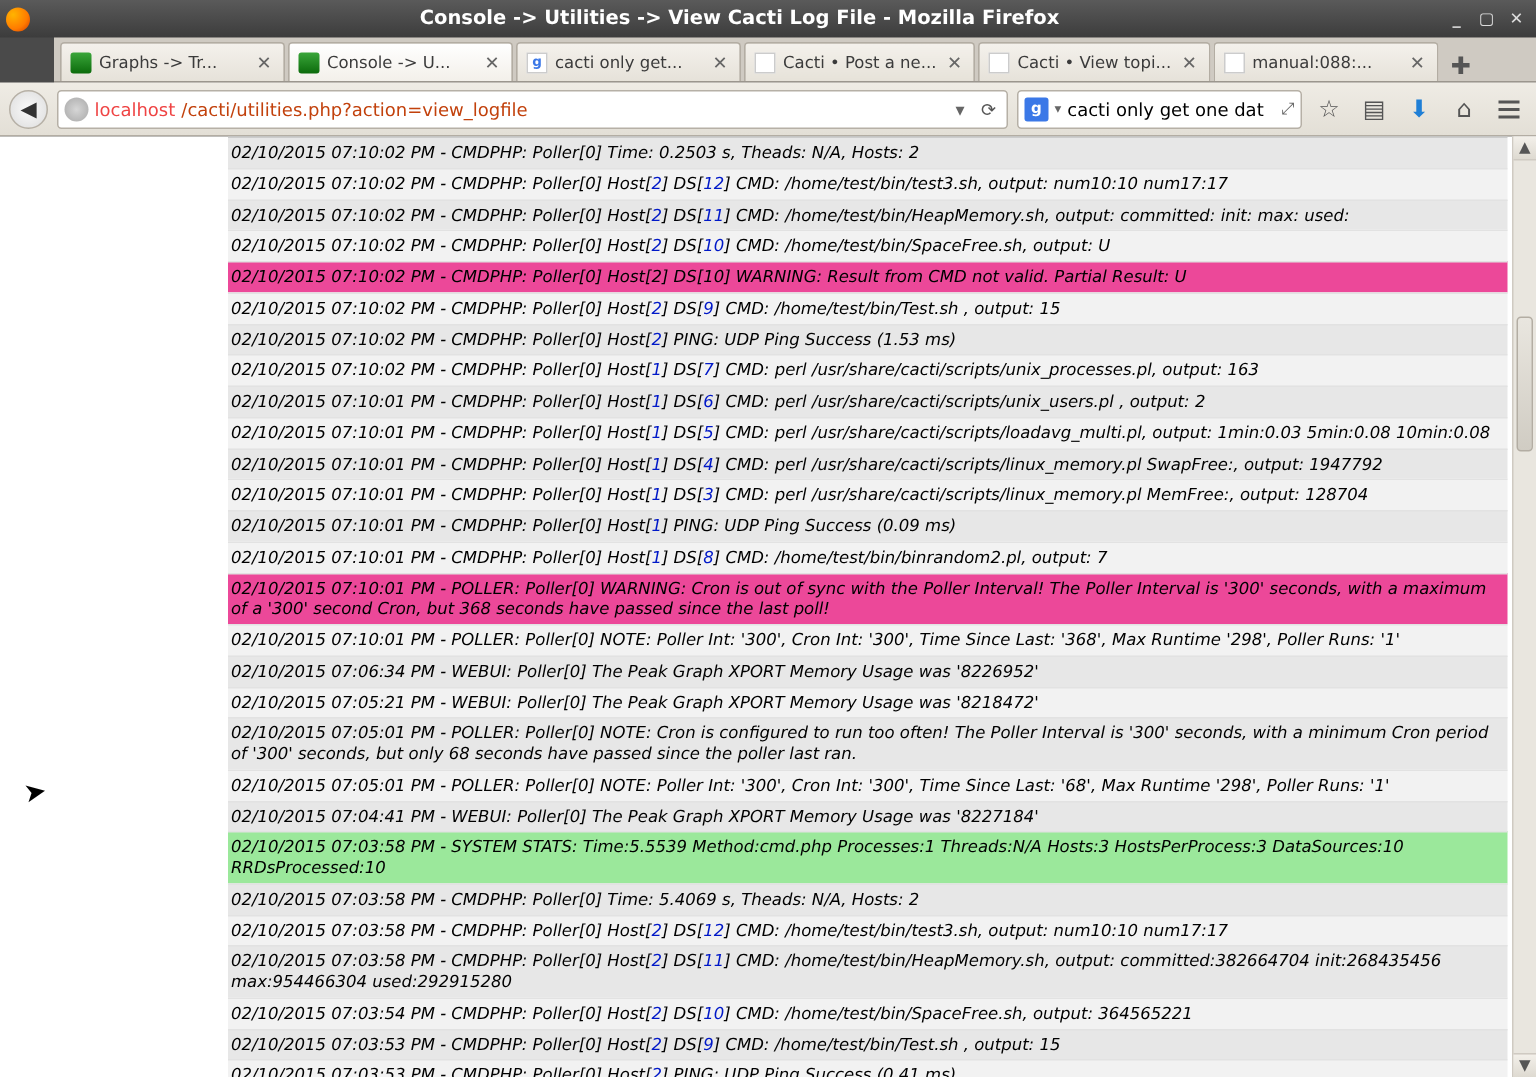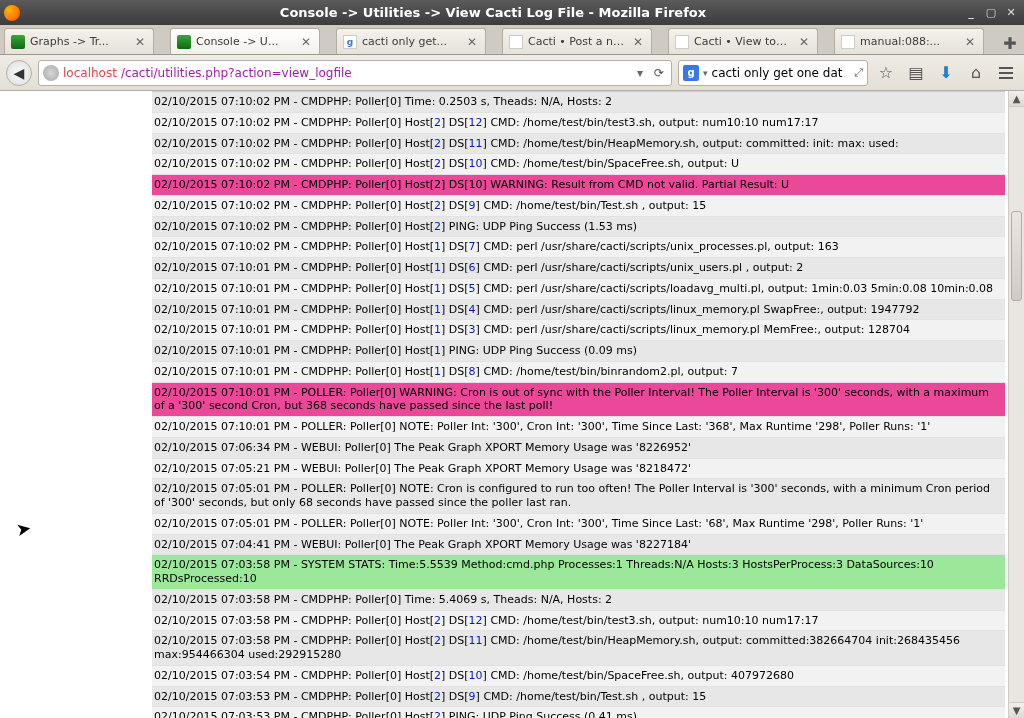--- a/index.html
+++ b/index.html
@@ -5,53 +5,53 @@
 * { margin: 0; padding: 0; box-sizing: border-box; font-family: "DejaVu Sans", "Liberation Sans", Arial, sans-serif; }
 html, body { width: 1024px; height: 718px; overflow: hidden; background: #4a4a4a; }
 
 
 .titlebar { height: 25px; background: linear-gradient(#5a5a5a,#3c3c3c); display: flex; align-items: center; color: #fff; font-size: 13px; font-weight: bold; padding: 0 4px; }
 .titlebar .ff-icon { width: 16px; height: 16px; background: radial-gradient(circle at 30% 30%, #ffb400 0%, #ff7b00 60%, #d13800 100%); border-radius: 50%; margin-right: 6px; }
 .titlebar .title { flex: 1; text-align: center; }
 .titlebar .winbtn { width: 18px; height: 16px; margin-left: 2px; display: flex; align-items: center; justify-content: center; font-size: 11px; color: #ddd; cursor: pointer; }
 
 
-.tabstrip { height: 30px; background: #cfcac2; display: flex; align-items: flex-end; padding: 0 4px; gap: 16px; border-bottom: 1px solid #9b968e; }
+.tabstrip { height: 30px; background: #cfcac2; display: flex; align-items: flex-end; padding: 0 4px; gap: 2px; border-bottom: 1px solid #9b968e; margin-left: 36px; }
 .tab { height: 26px; min-width: 150px; max-width: 162px; background: linear-gradient(#f4f1ec,#e6e2d9); border: 1px solid #b3ada3; border-bottom: none; border-radius: 3px 3px 0 0; display: flex; align-items: center; padding: 0 6px; font-size: 11px; color: #3b3b3b; gap: 5px; }
 .tab.active { background: linear-gradient(#ffffff,#f3f0ea); }
 .tab .tab-label { flex: 1; white-space: nowrap; overflow: hidden; text-overflow: ellipsis; }
 .tab .tab-close { width: 14px; height: 14px; display: flex; align-items: center; justify-content: center; color: #666; font-size: 12px; cursor: pointer; }
 .tab .favicon { width: 14px; height: 14px; flex: none; }
 .fav-cacti { background: linear-gradient(#3aa63a,#0c6b0c); border-radius: 2px; }
 .fav-google { background: #fff; border: 1px solid #ccc; display: flex; align-items: center; justify-content: center; font-size: 9px; font-weight: bold; color: #3b78e7; }
 .fav-doc { background: #fff; border: 1px solid #ccc; }
 .newtab { width: 26px; height: 22px; display: flex; align-items: center; justify-content: center; color: #555; font-size: 16px; cursor: pointer; }
 
 
 .toolbar { height: 36px; background: linear-gradient(#efece5,#e3dfd6); display: flex; align-items: center; padding: 0 6px; gap: 6px; border-bottom: 1px solid #b3ada3; }
 .back { width: 26px; height: 26px; border-radius: 50%; background: radial-gradient(#fafafa,#dcdcdc); border: 1px solid #b6b0a6; display: flex; align-items: center; justify-content: center; font-size: 14px; color: #333; cursor: pointer; }
 .urlbox { flex: 1; height: 26px; background: #fff; border: 1px solid #b6b0a6; border-radius: 3px; display: flex; align-items: center; padding: 0 4px; font-size: 12px; gap: 4px; }
 .urlbox .globe { width: 16px; height: 16px; border-radius: 50%; background: radial-gradient(#d6d6d6,#a8a8a8); }
 .urlbox .host { color: #ef4444; }
-.urlbox .path { color: #a21caf; }
+.urlbox .path { color: #c2410c; }
 .urlbox .spacer { flex: 1; }
 .urlbox .drop { color: #666; padding: 0 4px; cursor: pointer; }
 .reload { width: 16px; height: 16px; display: flex; align-items: center; justify-content: center; color: #555; cursor: pointer; }
 .searchbox { width: 190px; height: 26px; background: #fff; border: 1px solid #b6b0a6; border-radius: 3px; display: flex; align-items: center; padding: 0 4px; font-size: 12px; gap: 4px; }
 .searchbox .g { width: 16px; height: 16px; background: #3b78e7; color: #fff; display: flex; align-items: center; justify-content: center; font-size: 10px; font-weight: bold; border-radius: 2px; }
 .searchbox input { border: none; outline: none; flex: 1; font-size: 12px; min-width: 0; }
 .tb-icon { width: 24px; height: 24px; display: flex; align-items: center; justify-content: center; color: #555; font-size: 16px; cursor: pointer; }
 .tb-icon.dl { color: #1f7fd6; }
 .menu-icon { display: flex; flex-direction: column; gap: 3px; }
 .menu-icon span { width: 14px; height: 2px; background: #555; }
 
 
 .content { position: absolute; top: 91px; left: 0; right: 0; bottom: 0; background: #fff; }
 .logwrap { position: absolute; left: 152px; top: 0; width: 853px; height: 100%; font-family: Arial, sans-serif; font-size: 11px; color: #000; border-top: 1px solid #ccc; }
-.row { padding: 3px 4px 3px 2px; line-height: 1.25; border-top: 1px solid #e2e2e2; }
+.row { padding: 3px 4px 3px 2px; line-height: 1.25; border-top: 1px solid #e2e2e2; font-style: italic; }
 .row:first-child { border-top: none; }
 .row.trim { white-space: nowrap; overflow: hidden; }
 .row.g1 { background: #f2f2f2; }
 .row.g2 { background: #e7e7e7; }
 .row.warn { background: #ec4899; }
 .row.ok { background: #9be89b; }
 .blue { color: #0018c8; }
 
 
 .scrollbar { position: absolute; top: 91px; right: 0; width: 16px; bottom: 0; background: #e9e6df; border-left: 1px solid #cfcac2; }
@@ -156,21 +156,21 @@
       <div class="row g1"><span>02/10/2015 07:10:01 PM - POLLER: Poller[0] NOTE: Poller Int: '300', Cron Int: '300', Time Since Last: '368', Max Runtime '298', Poller Runs: '1'</span></div>
       <div class="row g2"><span>02/10/2015 07:06:34 PM - WEBUI: Poller[0] The Peak Graph XPORT Memory Usage was '8226952'</span></div>
       <div class="row g1"><span>02/10/2015 07:05:21 PM - WEBUI: Poller[0] The Peak Graph XPORT Memory Usage was '8218472'</span></div>
       <div class="row g2"><span>02/10/2015 07:05:01 PM - POLLER: Poller[0] NOTE: Cron is configured to run too often! The Poller Interval is '300' seconds, with a minimum Cron period of '300' seconds, but only 68 seconds have passed since the poller last ran.</span></div>
       <div class="row g1"><span>02/10/2015 07:05:01 PM - POLLER: Poller[0] NOTE: Poller Int: '300', Cron Int: '300', Time Since Last: '68', Max Runtime '298', Poller Runs: '1'</span></div>
       <div class="row g2"><span>02/10/2015 07:04:41 PM - WEBUI: Poller[0] The Peak Graph XPORT Memory Usage was '8227184'</span></div>
       <div class="row ok"><span>02/10/2015 07:03:58 PM - SYSTEM STATS: Time:5.5539 Method:cmd.php Processes:1 Threads:N/A Hosts:3 HostsPerProcess:3 DataSources:10 RRDsProcessed:10</span></div>
       <div class="row g2"><span>02/10/2015 07:03:58 PM - CMDPHP: Poller[0] Time: 5.4069 s, Theads: N/A, Hosts: 2</span></div>
       <div class="row g1"><span>02/10/2015 07:03:58 PM - CMDPHP: Poller[0] Host[</span><span class="blue">2</span><span>] DS[</span><span class="blue">12</span><span>] CMD: /home/test/bin/test3.sh, output: num10:10 num17:17</span></div>
       <div class="row g2"><span>02/10/2015 07:03:58 PM - CMDPHP: Poller[0] Host[</span><span class="blue">2</span><span>] DS[</span><span class="blue">11</span><span>] CMD: /home/test/bin/HeapMemory.sh, output: committed:382664704 init:268435456 max:954466304 used:292915280</span></div>
-      <div class="row g1"><span>02/10/2015 07:03:54 PM - CMDPHP: Poller[0] Host[</span><span class="blue">2</span><span>] DS[</span><span class="blue">10</span><span>] CMD: /home/test/bin/SpaceFree.sh, output: 407972680</span></div>
+      <div class="row g1"><span>02/10/2015 07:03:54 PM - CMDPHP: Poller[0] Host[</span><span class="blue">2</span><span>] DS[</span><span class="blue">10</span><span>] CMD: /home/test/bin/SpaceFree.sh, output: 364565221</span></div>
       <div class="row g2"><span>02/10/2015 07:03:53 PM - CMDPHP: Poller[0] Host[</span><span class="blue">2</span><span>] DS[</span><span class="blue">9</span><span>] CMD: /home/test/bin/Test.sh , output: 15</span></div>
       <div class="row g1"><span>02/10/2015 07:03:53 PM - CMDPHP: Poller[0] Host[</span><span class="blue">2</span><span>] PING: UDP Ping Success (0.41 ms)</span></div>
     </div>
 </div>
 
 <div class="scrollbar">
   <div class="sbtn">▲</div>
   <div class="thumb"></div>
   <div class="sbtn bot">▼</div>
 </div>

